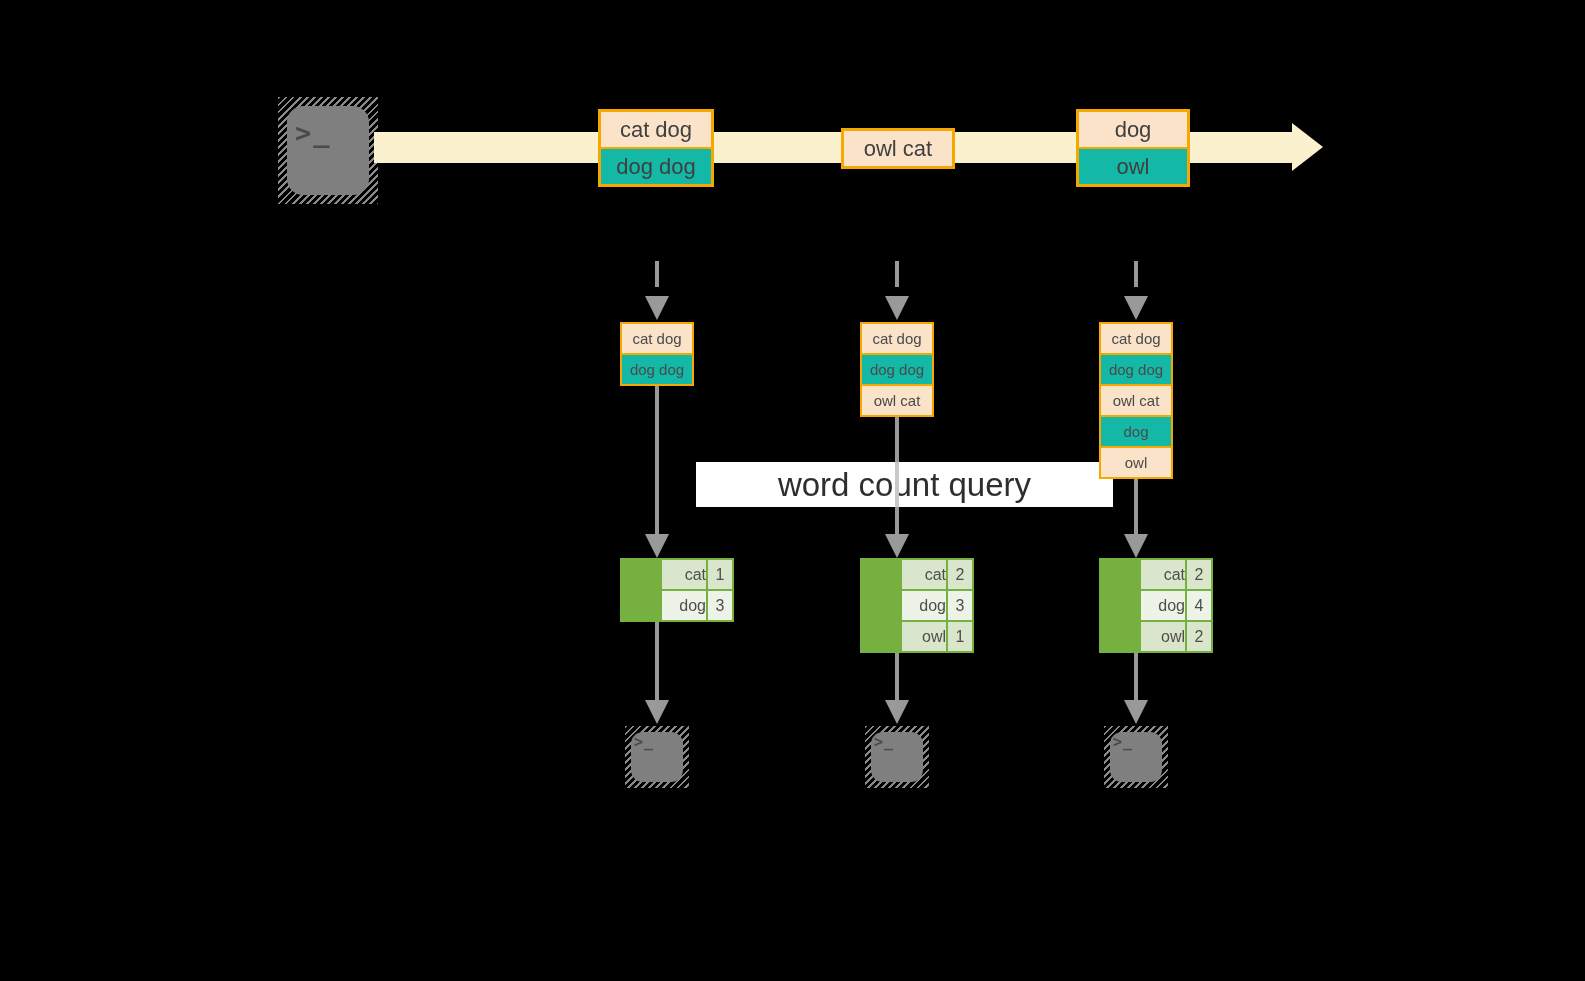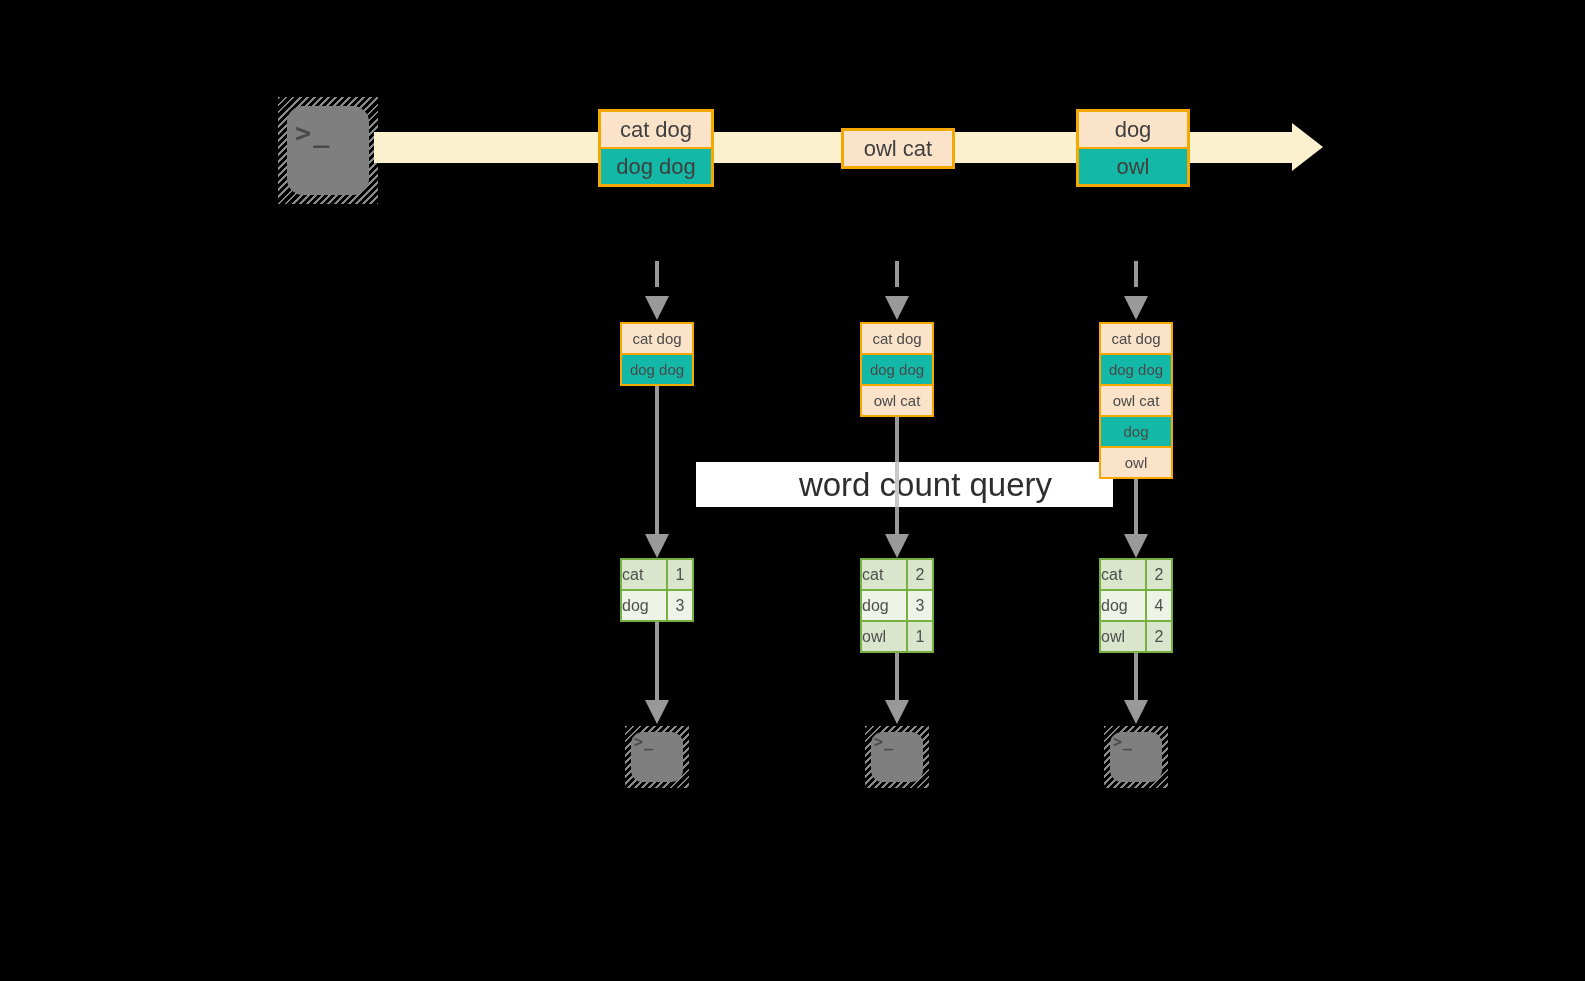--- a/index.html
+++ b/index.html
@@ -40,28 +40,28 @@
          border-top:24px solid #999;}
 
   
   .stack{position:absolute;top:322px;width:70px;border:2px solid #F5A800;background:#F5A800;z-index:4;}
   .stack .cell{width:70px;height:29px;line-height:29px;text-align:center;font-size:15px;color:#4a4a4a;}
   .stack .cell + .cell{margin-top:2px;}
 
   
   .qband{position:absolute;left:696px;top:462px;width:417px;height:45px;background:#fff;z-index:1;}
   .qband .qtext{position:relative;z-index:3;display:block;width:100%;height:45px;line-height:46px;
-                text-align:center;font-size:33px;color:#2e2e2e;padding-left:21px;}
+                text-align:center;font-size:33px;color:#2e2e2e;}
   .qline-faint{position:absolute;left:895px;top:462px;width:4px;height:45px;background:#c9c9c9;z-index:2;}
 
   
   .wtable{position:absolute;top:558px;border:2px solid #76B041;background:#76B041;z-index:4;}
   .wtable .row{display:flex;}
   .wtable .row + .row{margin-top:2px;}
-  .wtable .wcell{width:44px;height:29px;line-height:29px;text-align:left;font-size:16px;color:#4e4e4e;}
+  .wtable .wcell{width:44px;height:29px;line-height:29px;text-align:right;font-size:16px;color:#4e4e4e;margin-left:40px;}
   .wtable .ccell{width:24px;height:29px;line-height:29px;text-align:center;font-size:16px;color:#4e4e4e;margin-left:2px;}
   .grow-dark .wcell,.grow-dark .ccell{background:#DAE6CC;}
   .grow-light .wcell,.grow-light .ccell{background:#EEF3E8;}
 </style>
 </head>
 <body>
 
 <div id="canvas">
 
   <div class="term term-big">

